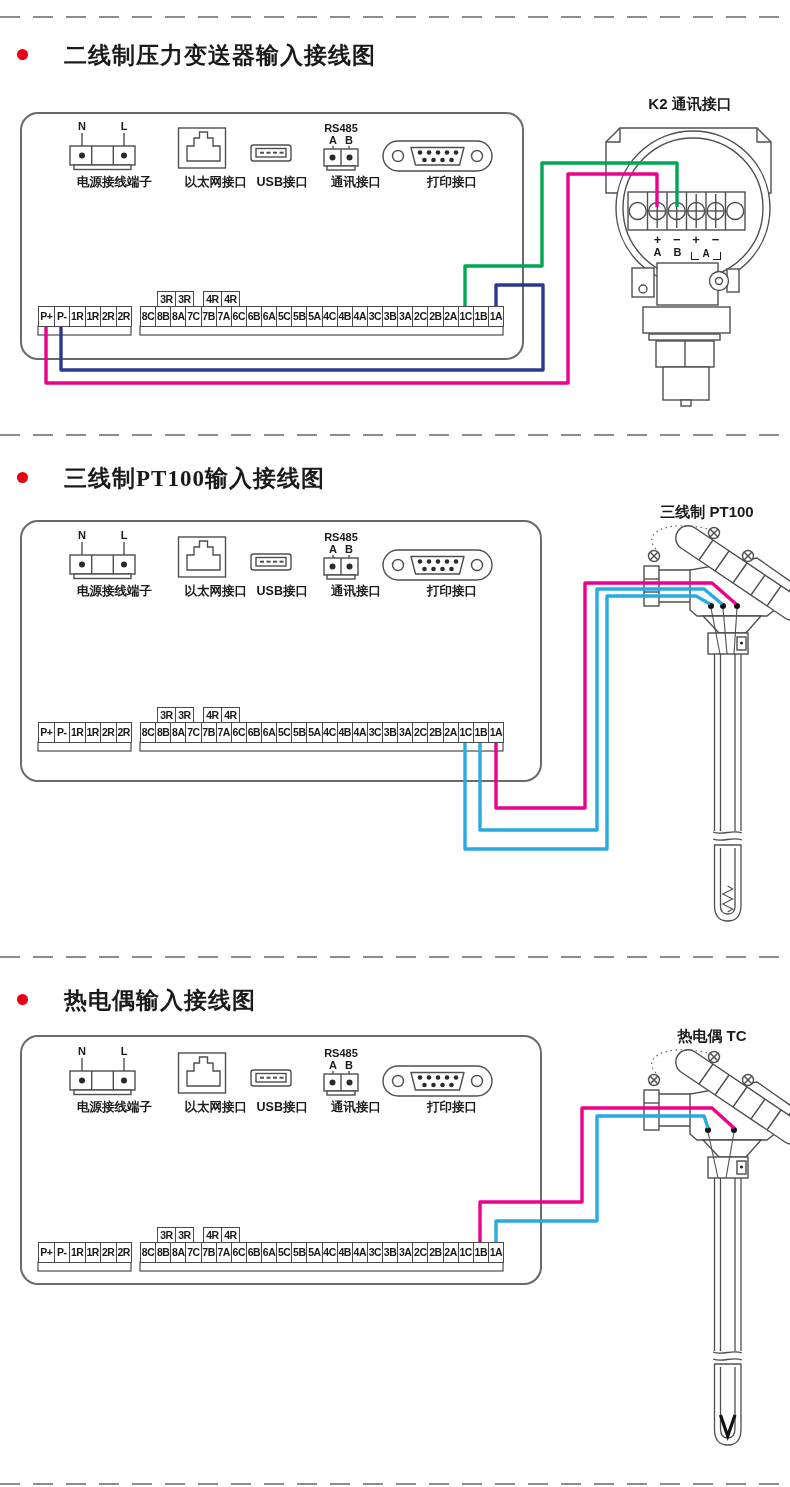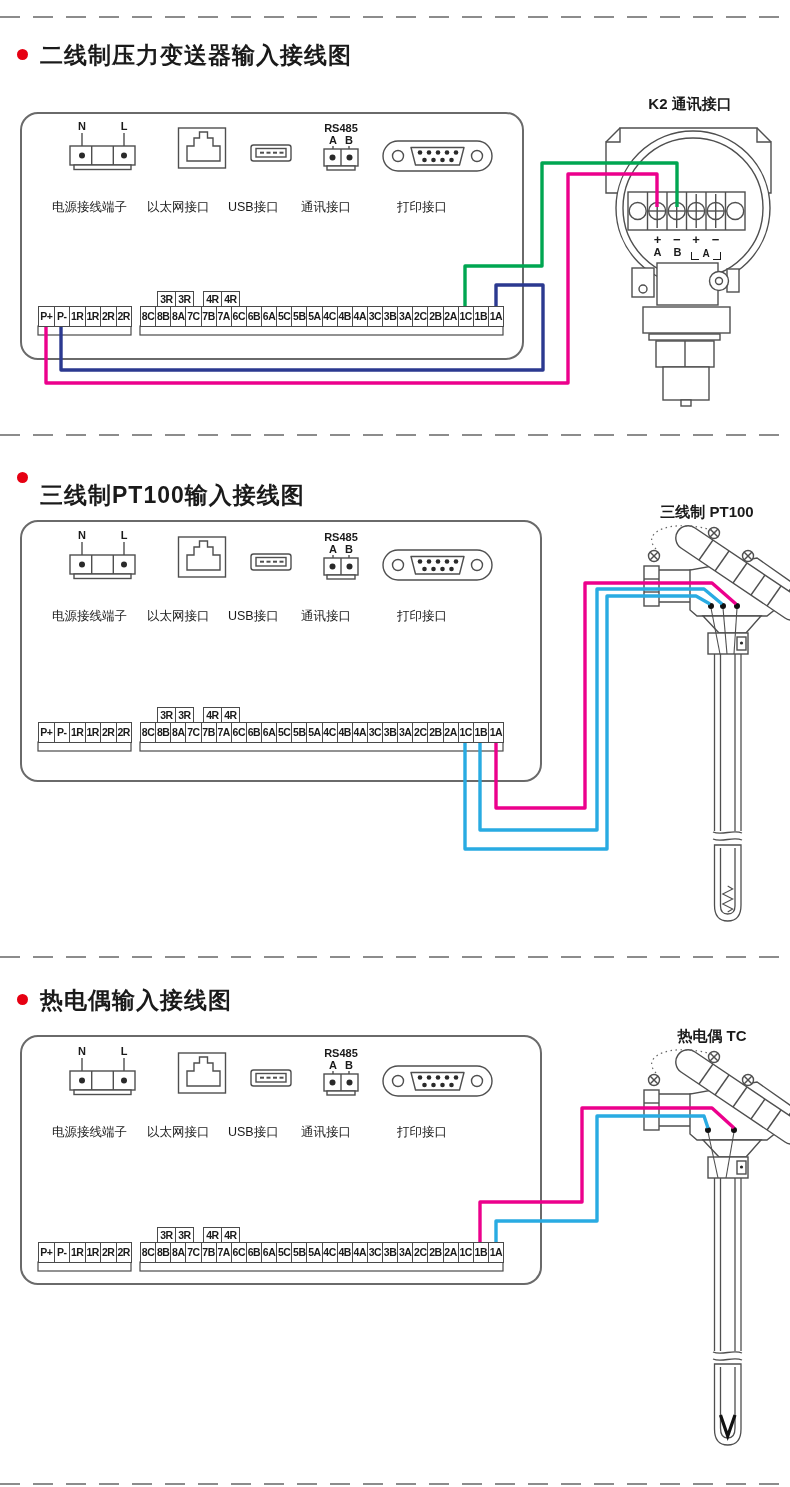--- a/index.html
+++ b/index.html
@@ -1,24 +1,24 @@
 <!DOCTYPE html>
 <html><head>
 <meta charset="utf-8">
 <style>
   html,body{margin:0;padding:0;background:#fff;}
   #page{position:relative;width:790px;height:1487px;background:#fff;overflow:hidden;
         font-family:"Liberation Sans","DejaVu Sans",sans-serif;color:#1a1a1a;}
   .panel{position:absolute;border:2px solid #6a6a6a;border-radius:18px;background:transparent;z-index:1;}
   svg.overlay{position:absolute;left:0;top:0;z-index:3;}
   .txt{position:absolute;z-index:5;}
-  .sec-title{font-size:23px;font-weight:bold;letter-spacing:1px;}
+  .sec-title{font-size:23px;font-weight:bold;letter-spacing:1px;margin-left:24px;}
   .bullet{position:absolute;width:11px;height:11px;border-radius:50%;z-index:5;}
   .sensor-label{font-size:15px;font-weight:bold;text-align:center;}
-  .plabel{font-size:12.5px;font-weight:normal;text-align:left;margin-top:25px;}
+  .plabel{font-size:12.5px;font-weight:bold;text-align:right;}
   .pin{font-size:11px;font-weight:bold;text-align:center;}
   .wrap{position:absolute;left:0;width:790px;height:0;z-index:5;}
   .striprow{position:absolute;display:flex;}
   .cell{flex:1;height:19px;line-height:19px;border:1px solid #4a4a4a;margin-left:-1px;
         background:#fff;font-size:10.5px;font-weight:bold;text-align:center;letter-spacing:-0.5px;}
   .cell:first-child{margin-left:0;}
   .rboxes{position:absolute;display:flex;padding-left:15px;}
   .rbox{width:17px;height:15px;line-height:14px;border:1px solid #4a4a4a;margin-left:-1px;
         background:#fff;font-size:10.5px;font-weight:bold;text-align:center;letter-spacing:-0.5px;}
   .rbox:first-child{margin-left:0;}
@@ -33,21 +33,21 @@
 </style>
 </head>
 <body>
 
 <div id="page">
 
   <span class="bullet" style="left:17px;top:49px;background:#E60012;"></span>
   <div class="txt sec-title" style="left:40px;top:40px;">二线制压力变送器输入接线图</div>
 
   <span class="bullet" style="left:17px;top:472px;background:#E60012;"></span>
-  <div class="txt sec-title" style="left:40px;top:480px;">三线制PT100输入接线图</div>
+  <div class="txt sec-title" style="left:40px;top:463px;font-family:Liberation Serif, serif;">三线制PT100输入接线图</div>
 
   <span class="bullet" style="left:17px;top:994px;background:#E60012;"></span>
   <div class="txt sec-title" style="left:40px;top:985px;">热电偶输入接线图</div>
 
   <div class="txt sensor-label" style="left:590px;top:95px;width:200px;">K2 通讯接口</div>
   <div class="txt sensor-label" style="left:617px;top:503px;width:180px;">三线制 PT100</div>
   <div class="txt sensor-label" style="left:632px;top:1027px;width:160px;">热电偶 TC</div>
 
   <div class="panel" style="left:20px;top:112px;width:500px;height:244px;"></div>
   <div class="panel" style="left:20px;top:520px;width:518px;height:258px;"></div>

